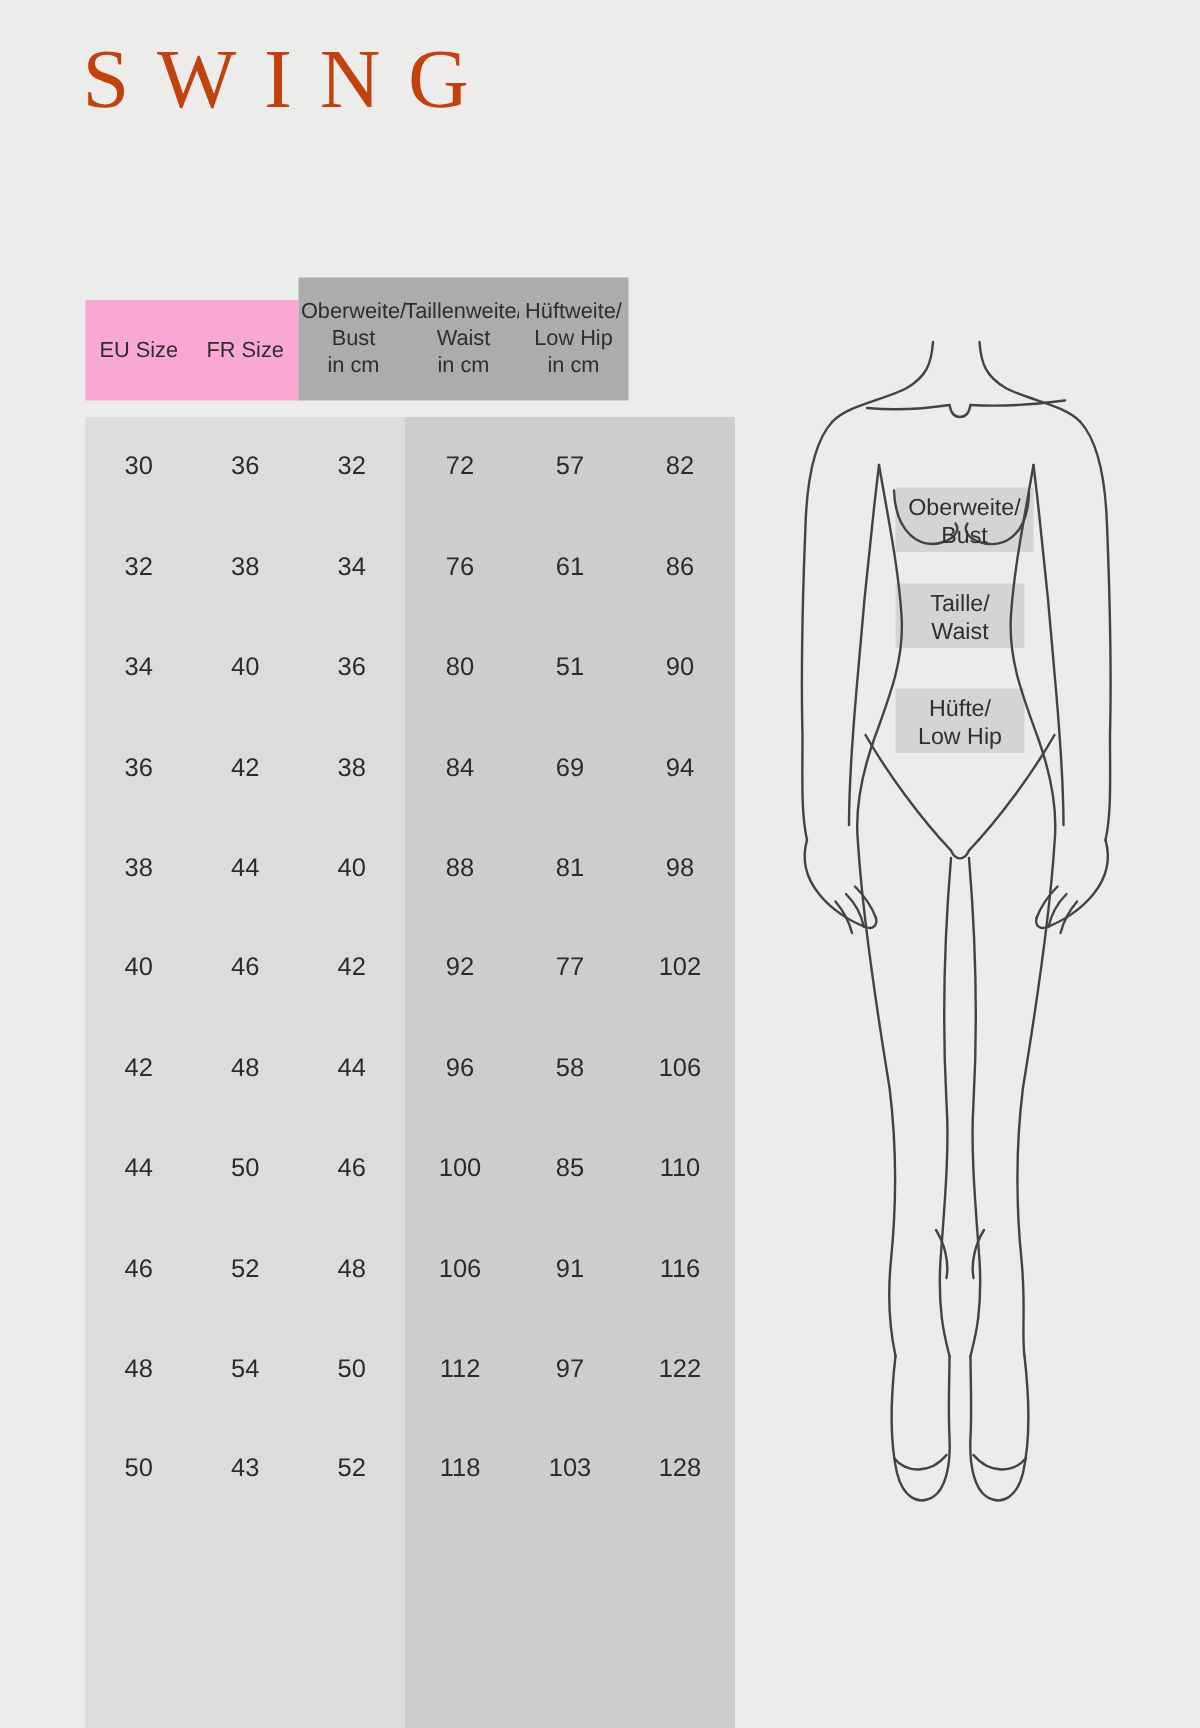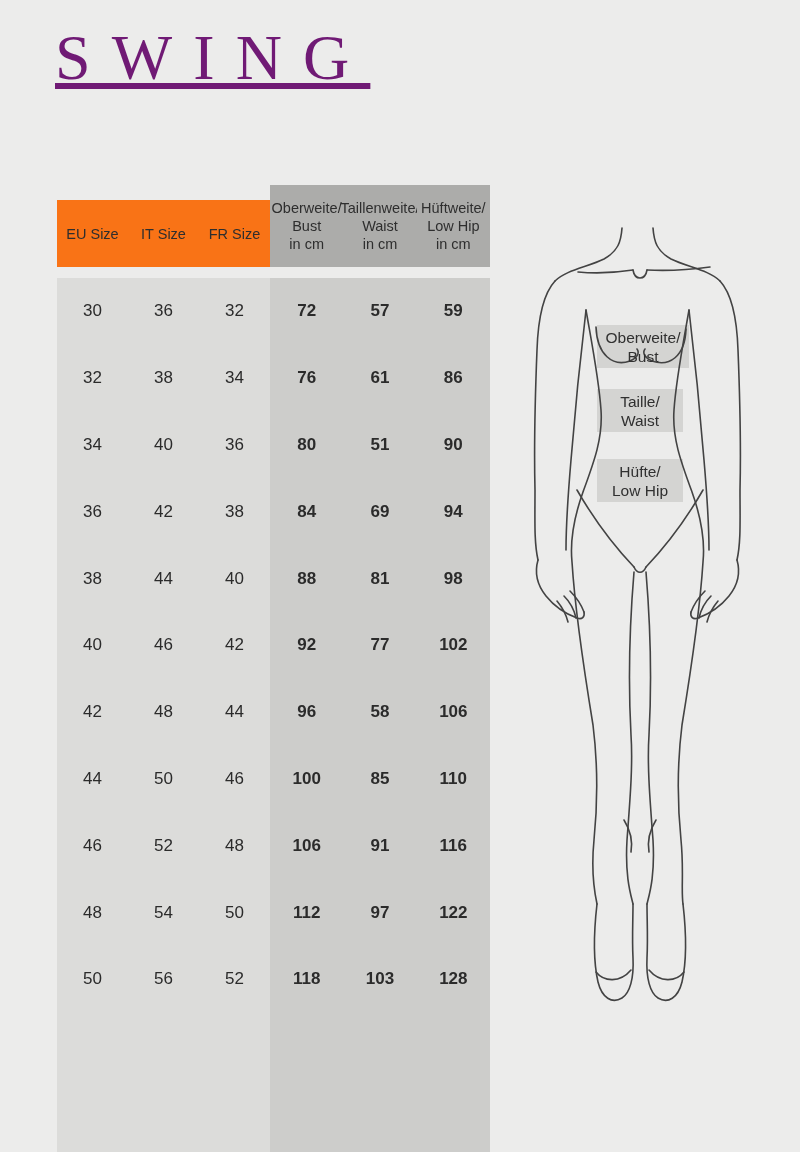--- a/index.html
+++ b/index.html
@@ -6,71 +6,67 @@
   body {
     width:800px; height:1152px;
     background:#ececeb;
     font-family:"Liberation Sans", sans-serif;
     position:relative;
     overflow:hidden;
   }
   .brand-title {
     position:absolute; left:55px; top:24px;
     font-family:"Liberation Serif", serif;
-    font-size:64px; line-height:1.05;
+    font-size:56px; line-height:1.05;
     letter-spacing:0.33em;
     font-weight:400;
-    color:#701a75;
+    color:#c2410c;
     white-space:nowrap;
-    text-decoration:underline;
   }
   .size-table { position:absolute; left:57px; top:185px; width:433px; }
   .thead { display:flex; height:82px; }
   .th {
     display:flex; flex-direction:column;
     align-items:center; justify-content:center;
     font-size:14.5px; color:#2e2e2e; text-align:center;
   }
   .th div { white-space:nowrap; line-height:18px; }
-  .th.left  { width:71px;    background:#f97316;margin-top:15px; }
+  .th.left  { width:71px;    background:#f9a8d4;margin-top:15px; }
   .th.right { width:73.34px; background:#acacaa; }
   .tbody {
     margin-top:11px; height:974px; box-sizing:border-box;
     background:linear-gradient(to right,
       #dcdcda 0, #dcdcda 213px, #cdcdcb 213px, #cdcdcb 100%);
   }
   .trow { display:flex; height:66.8px; align-items:center; }
   .tcell {
     width:71px; text-align:center;
     font-size:17px; color:#2b2b2b;
   }
-  .tcell.right { width:73.34px;font-weight:bold; }
+  .tcell.right { width:73.34px; }
   .figure-wrap { position:absolute; left:530px; top:220px; width:260px; height:790px; }
   .figure-wrap svg { display:block; }
   .fig-path { fill:none; stroke:#434343; stroke-width:1.6; stroke-linecap:round; stroke-linejoin:round; }
   .fig-box { fill:#d4d4d2; }
   .fig-label {
     font-family:"Liberation Sans", sans-serif;
     font-size:15.5px; fill:#303030; text-anchor:middle;
   }
 </style>
 </head>
 <body>
 
 <div class="brand-title">SWING</div>
 
 <div class="size-table">
   <div class="thead">
     <div class="th left">
       <div>EU Size</div>
     </div>
     <div class="th left">
-      <div>IT Size</div>
-    </div>
-    <div class="th left">
       <div>FR Size</div>
     </div>
     <div class="th right">
       <div>Oberweite/</div>
       <div>Bust</div>
       <div>in cm</div>
     </div>
     <div class="th right">
       <div>Taillenweite/</div>
       <div>Waist</div>
@@ -82,21 +78,21 @@
       <div>in cm</div>
     </div>
   </div>
   <div class="tbody">
       <div class="trow">
         <div class="tcell left">30</div>
         <div class="tcell left">36</div>
         <div class="tcell left">32</div>
         <div class="tcell right">72</div>
         <div class="tcell right">57</div>
-        <div class="tcell right">59</div>
+        <div class="tcell right">82</div>
       </div>
       <div class="trow">
         <div class="tcell left">32</div>
         <div class="tcell left">38</div>
         <div class="tcell left">34</div>
         <div class="tcell right">76</div>
         <div class="tcell right">61</div>
         <div class="tcell right">86</div>
       </div>
       <div class="trow">
@@ -158,21 +154,21 @@
       <div class="trow">
         <div class="tcell left">48</div>
         <div class="tcell left">54</div>
         <div class="tcell left">50</div>
         <div class="tcell right">112</div>
         <div class="tcell right">97</div>
         <div class="tcell right">122</div>
       </div>
       <div class="trow">
         <div class="tcell left">50</div>
-        <div class="tcell left">56</div>
+        <div class="tcell left">43</div>
         <div class="tcell left">52</div>
         <div class="tcell right">118</div>
         <div class="tcell right">103</div>
         <div class="tcell right">128</div>
       </div>
     </div>
 </div>
 
 <div class="figure-wrap">
   <svg width="260" height="790" viewBox="0 0 260 790">

